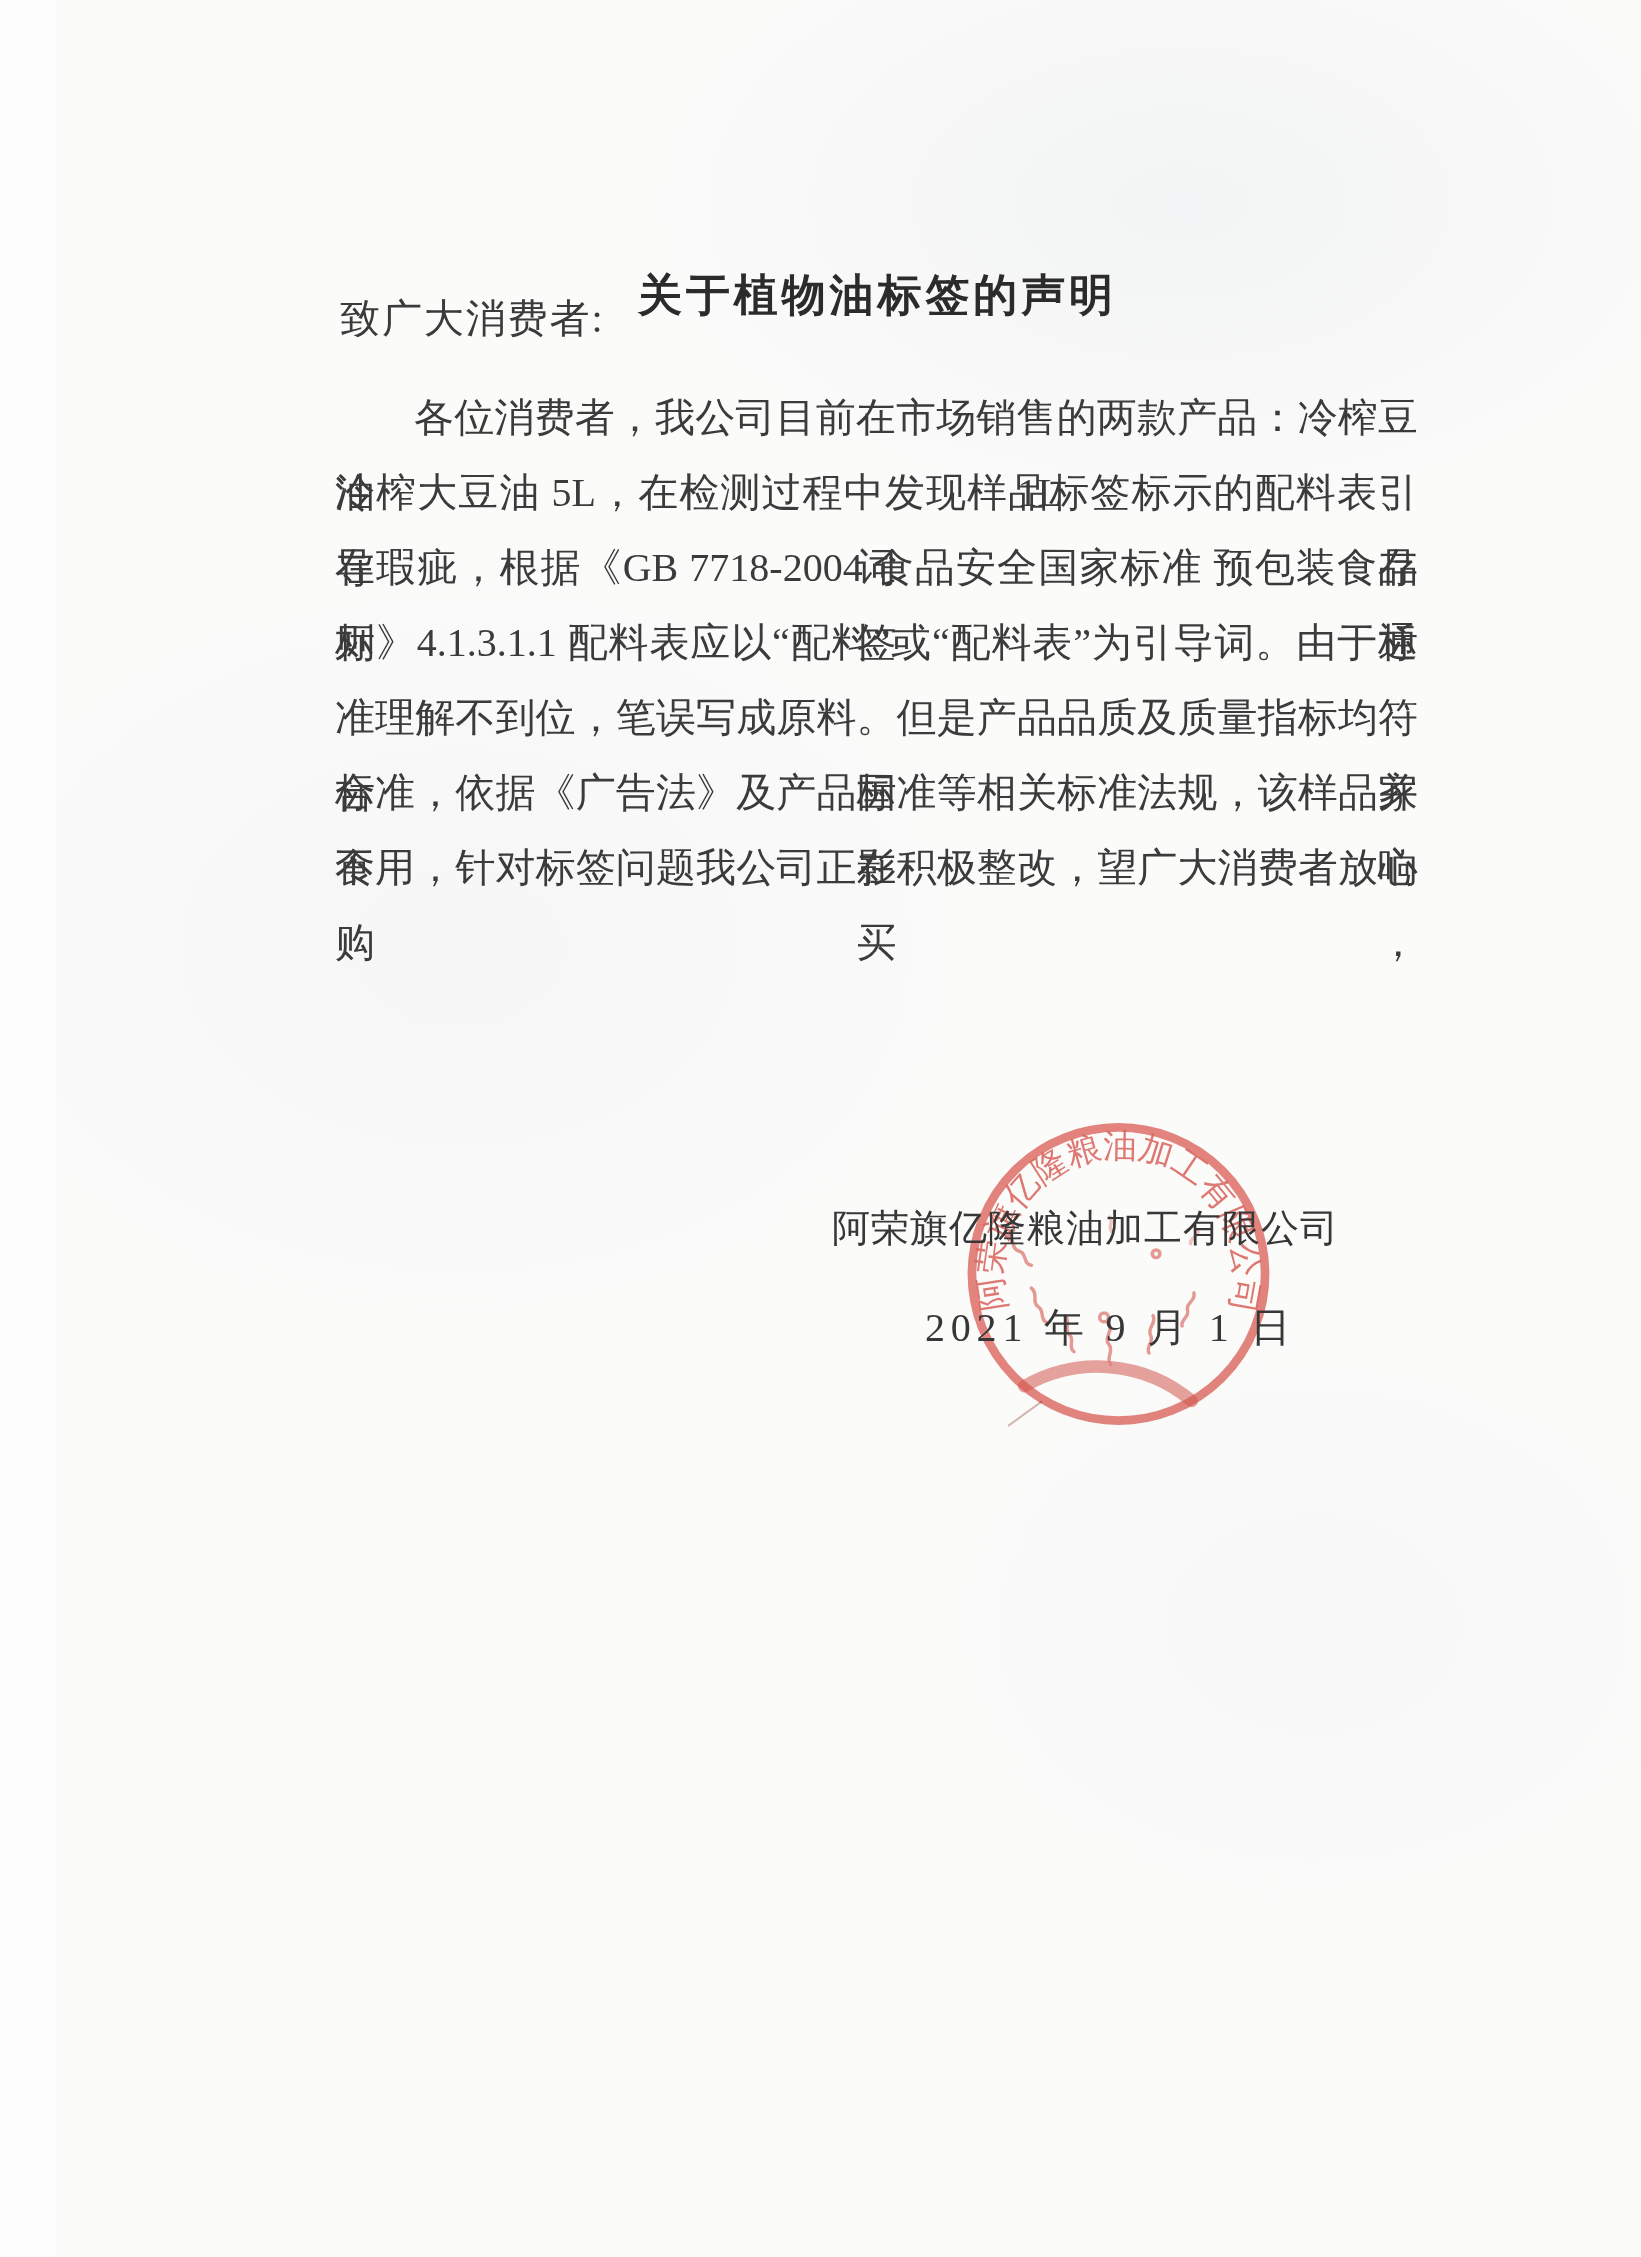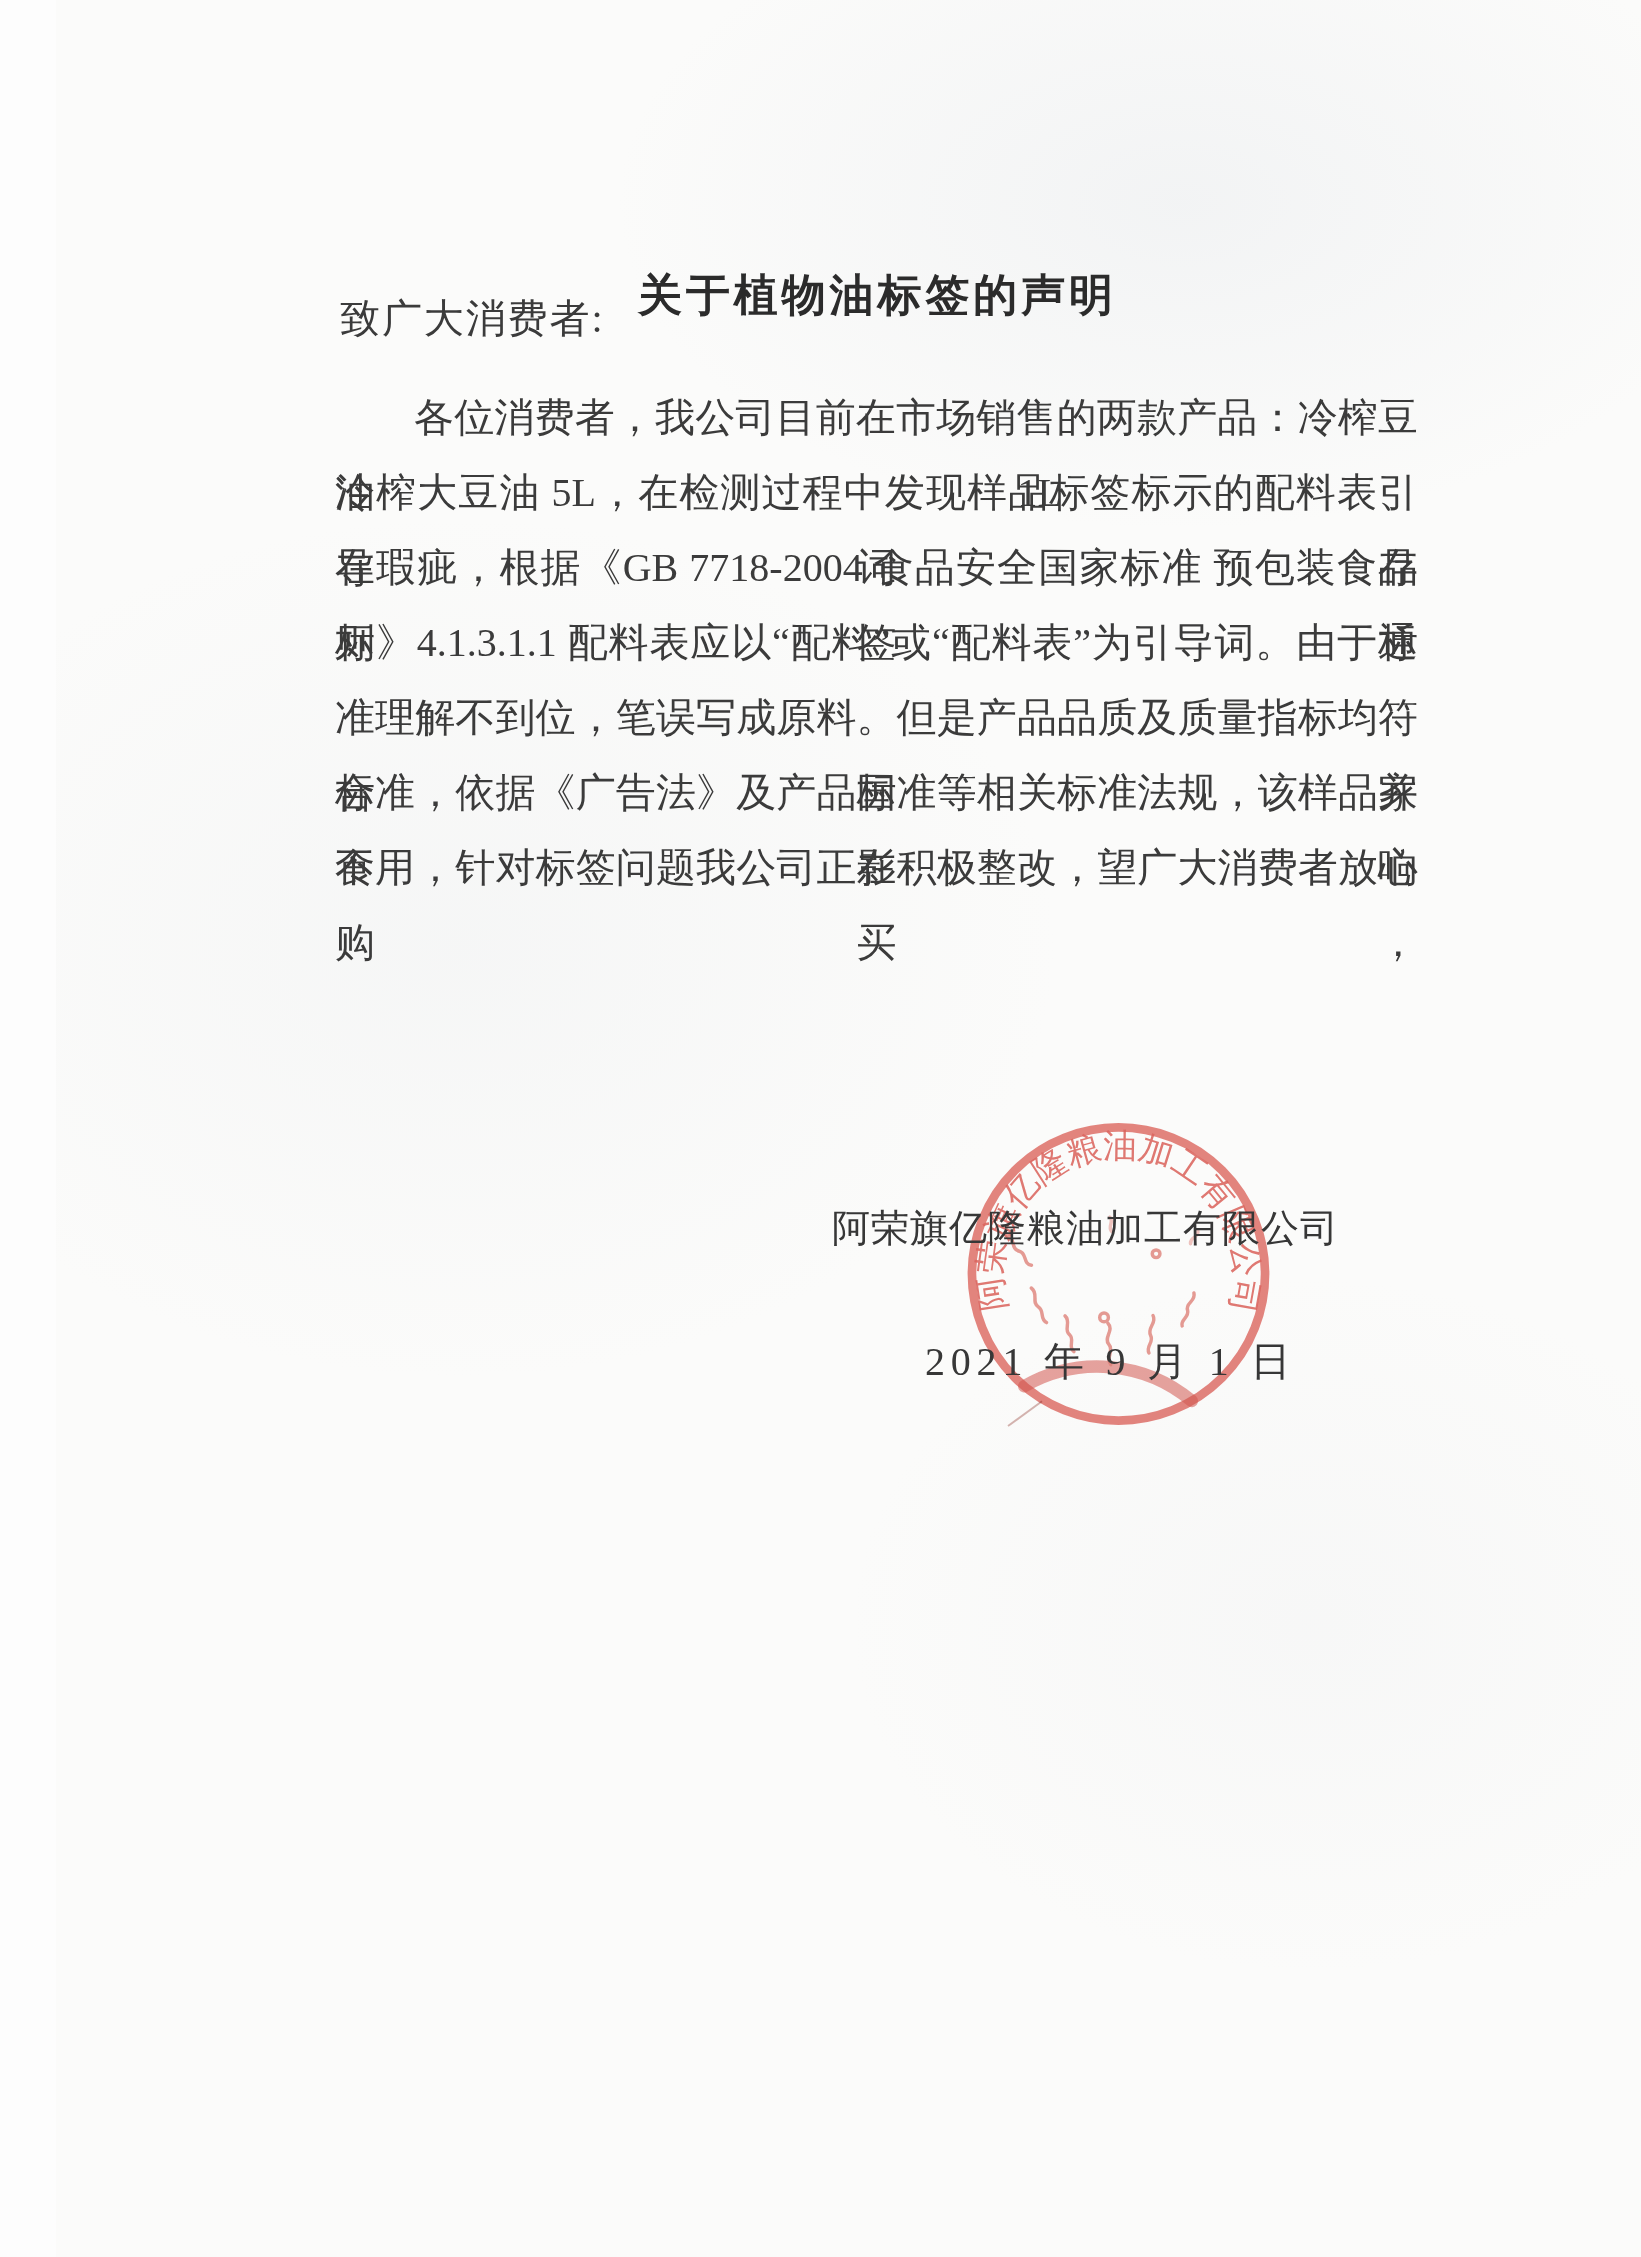--- a/index.html
+++ b/index.html
@@ -67,21 +67,21 @@
   .sig-company {
     position: absolute;
     left: 832px; top: 1203px;
     font-size: 38px;
     letter-spacing: 1px;
     color: #373737;
     z-index: 3;
   }
   .sig-date {
     position: absolute;
-    left: 925px; top: 1334px;
+    left: 925px; top: 1300px;
     font-size: 40px;
     letter-spacing: 5.8px;
     color: #373737;
     z-index: 3;
   }
 
   .stamp {
     position: absolute;
     left: 959px; top: 1113px;
     width: 319px; height: 323px;

